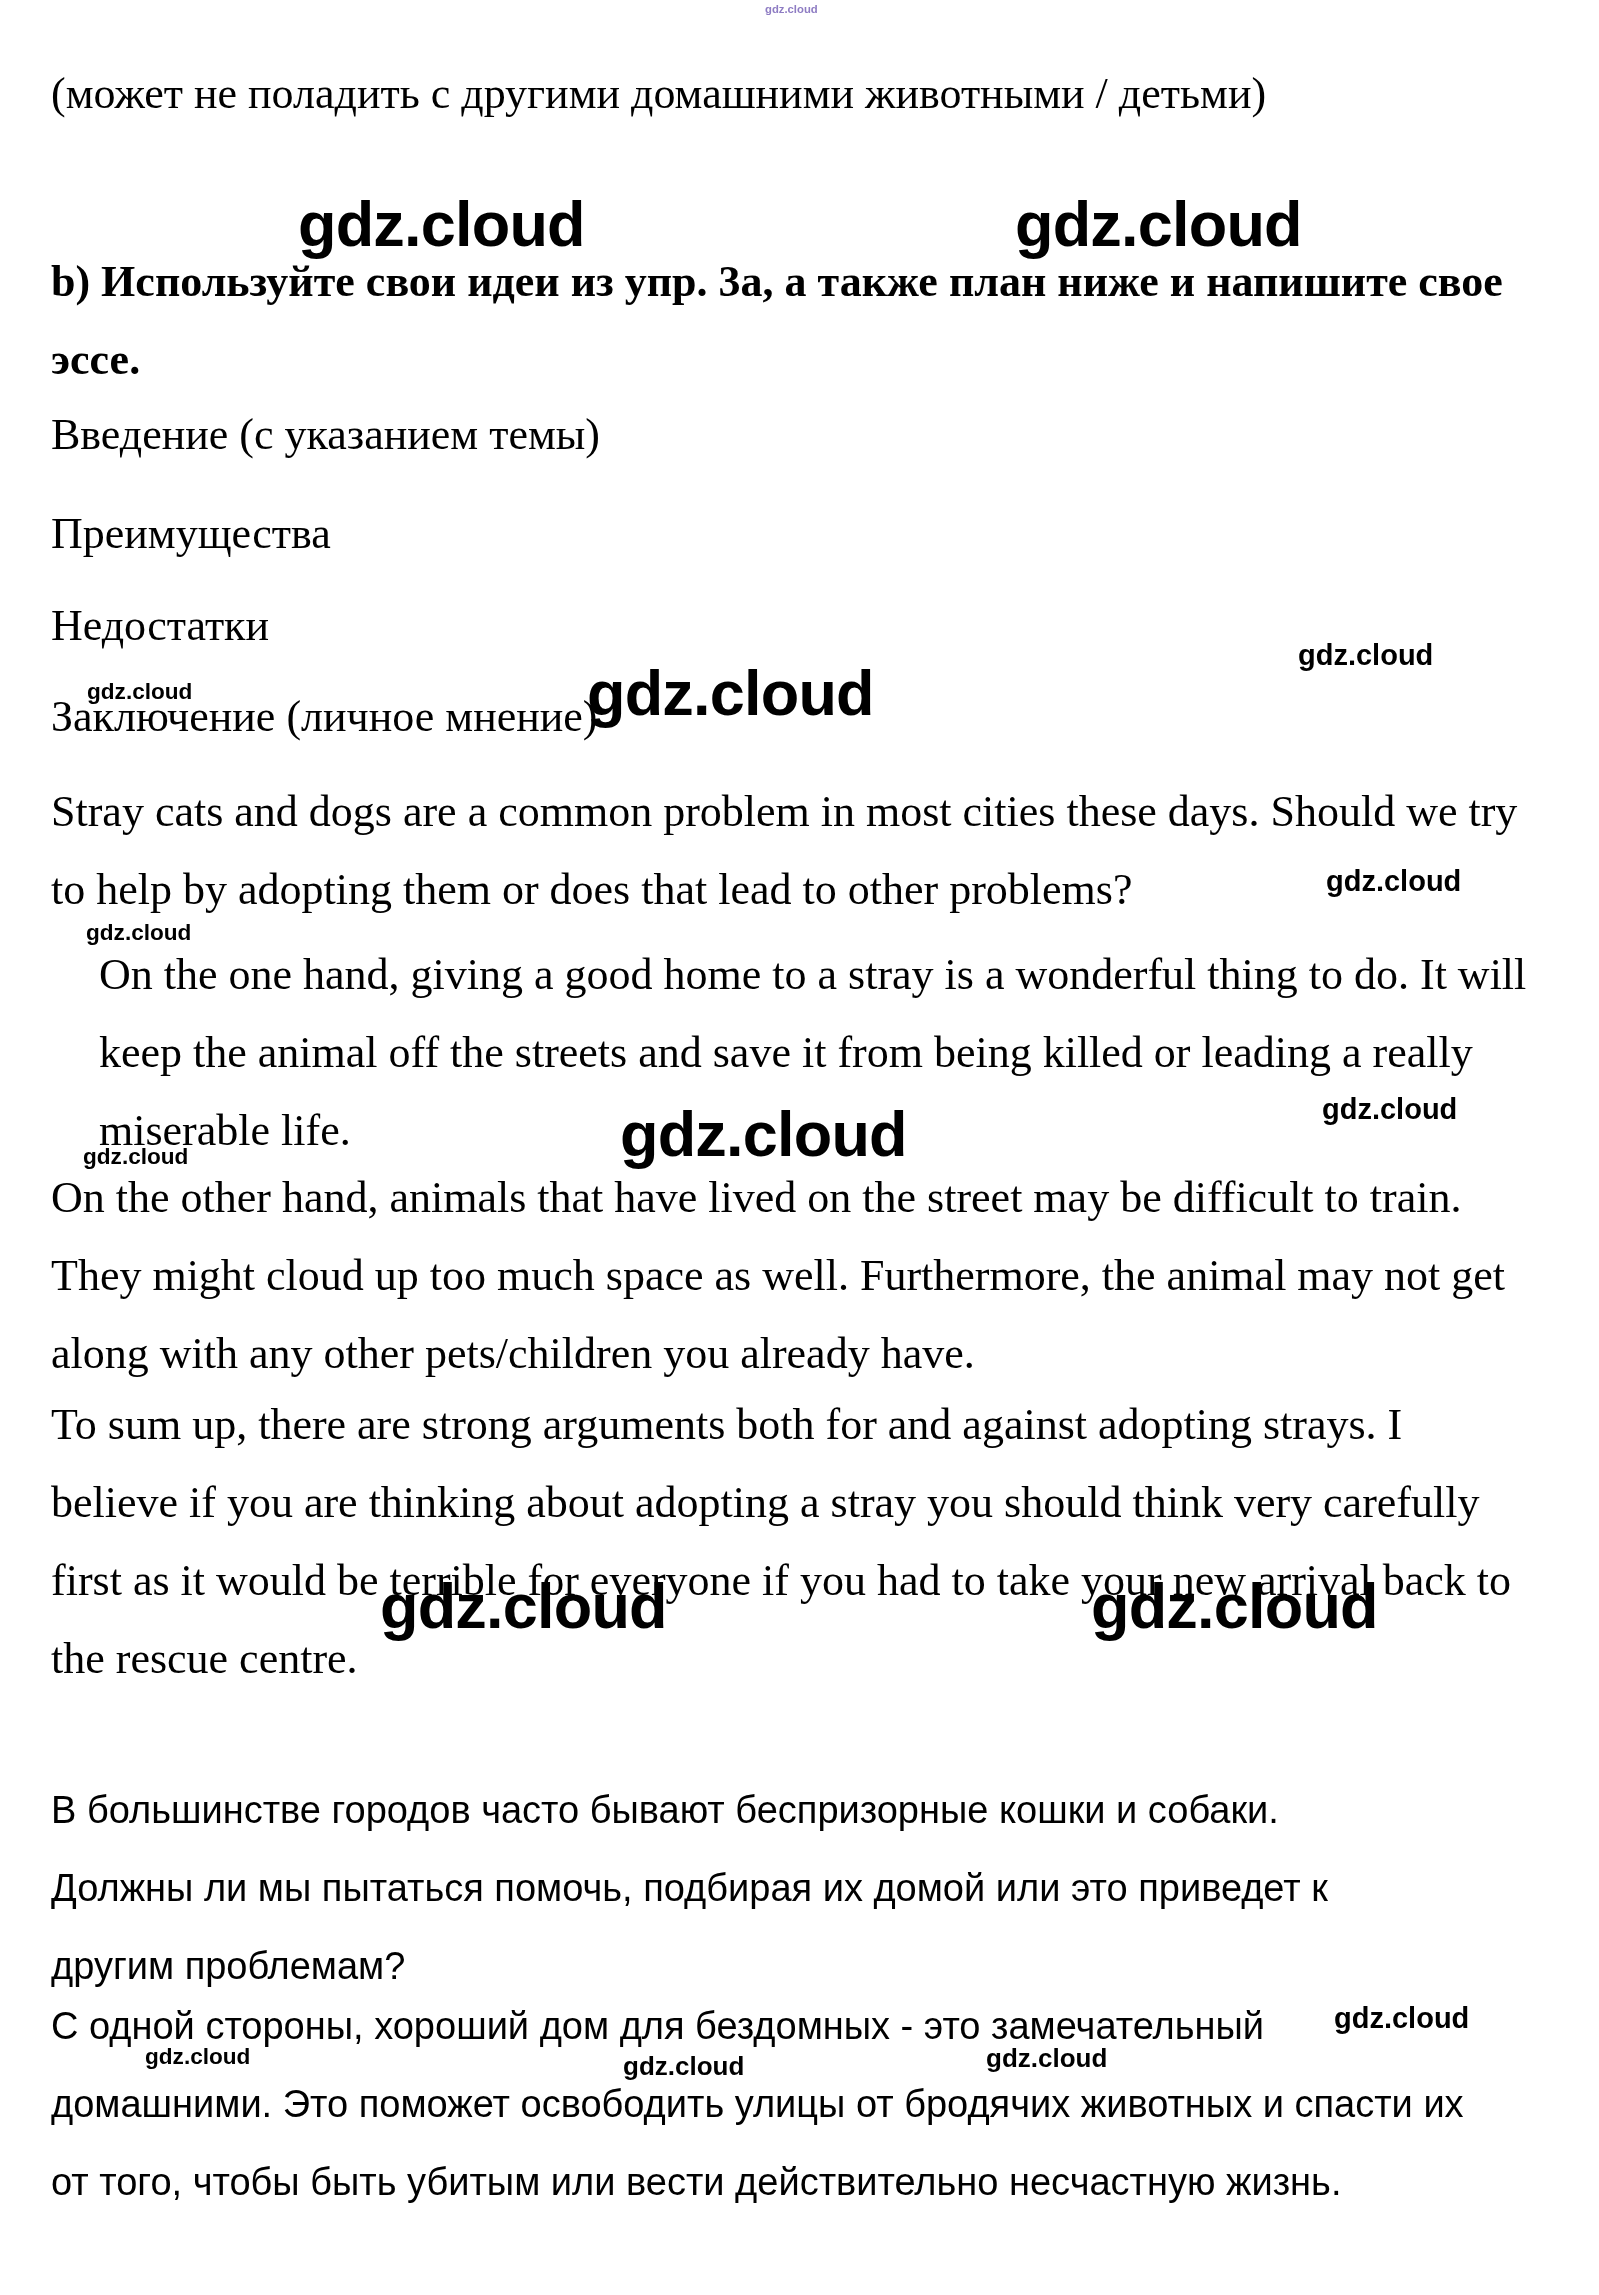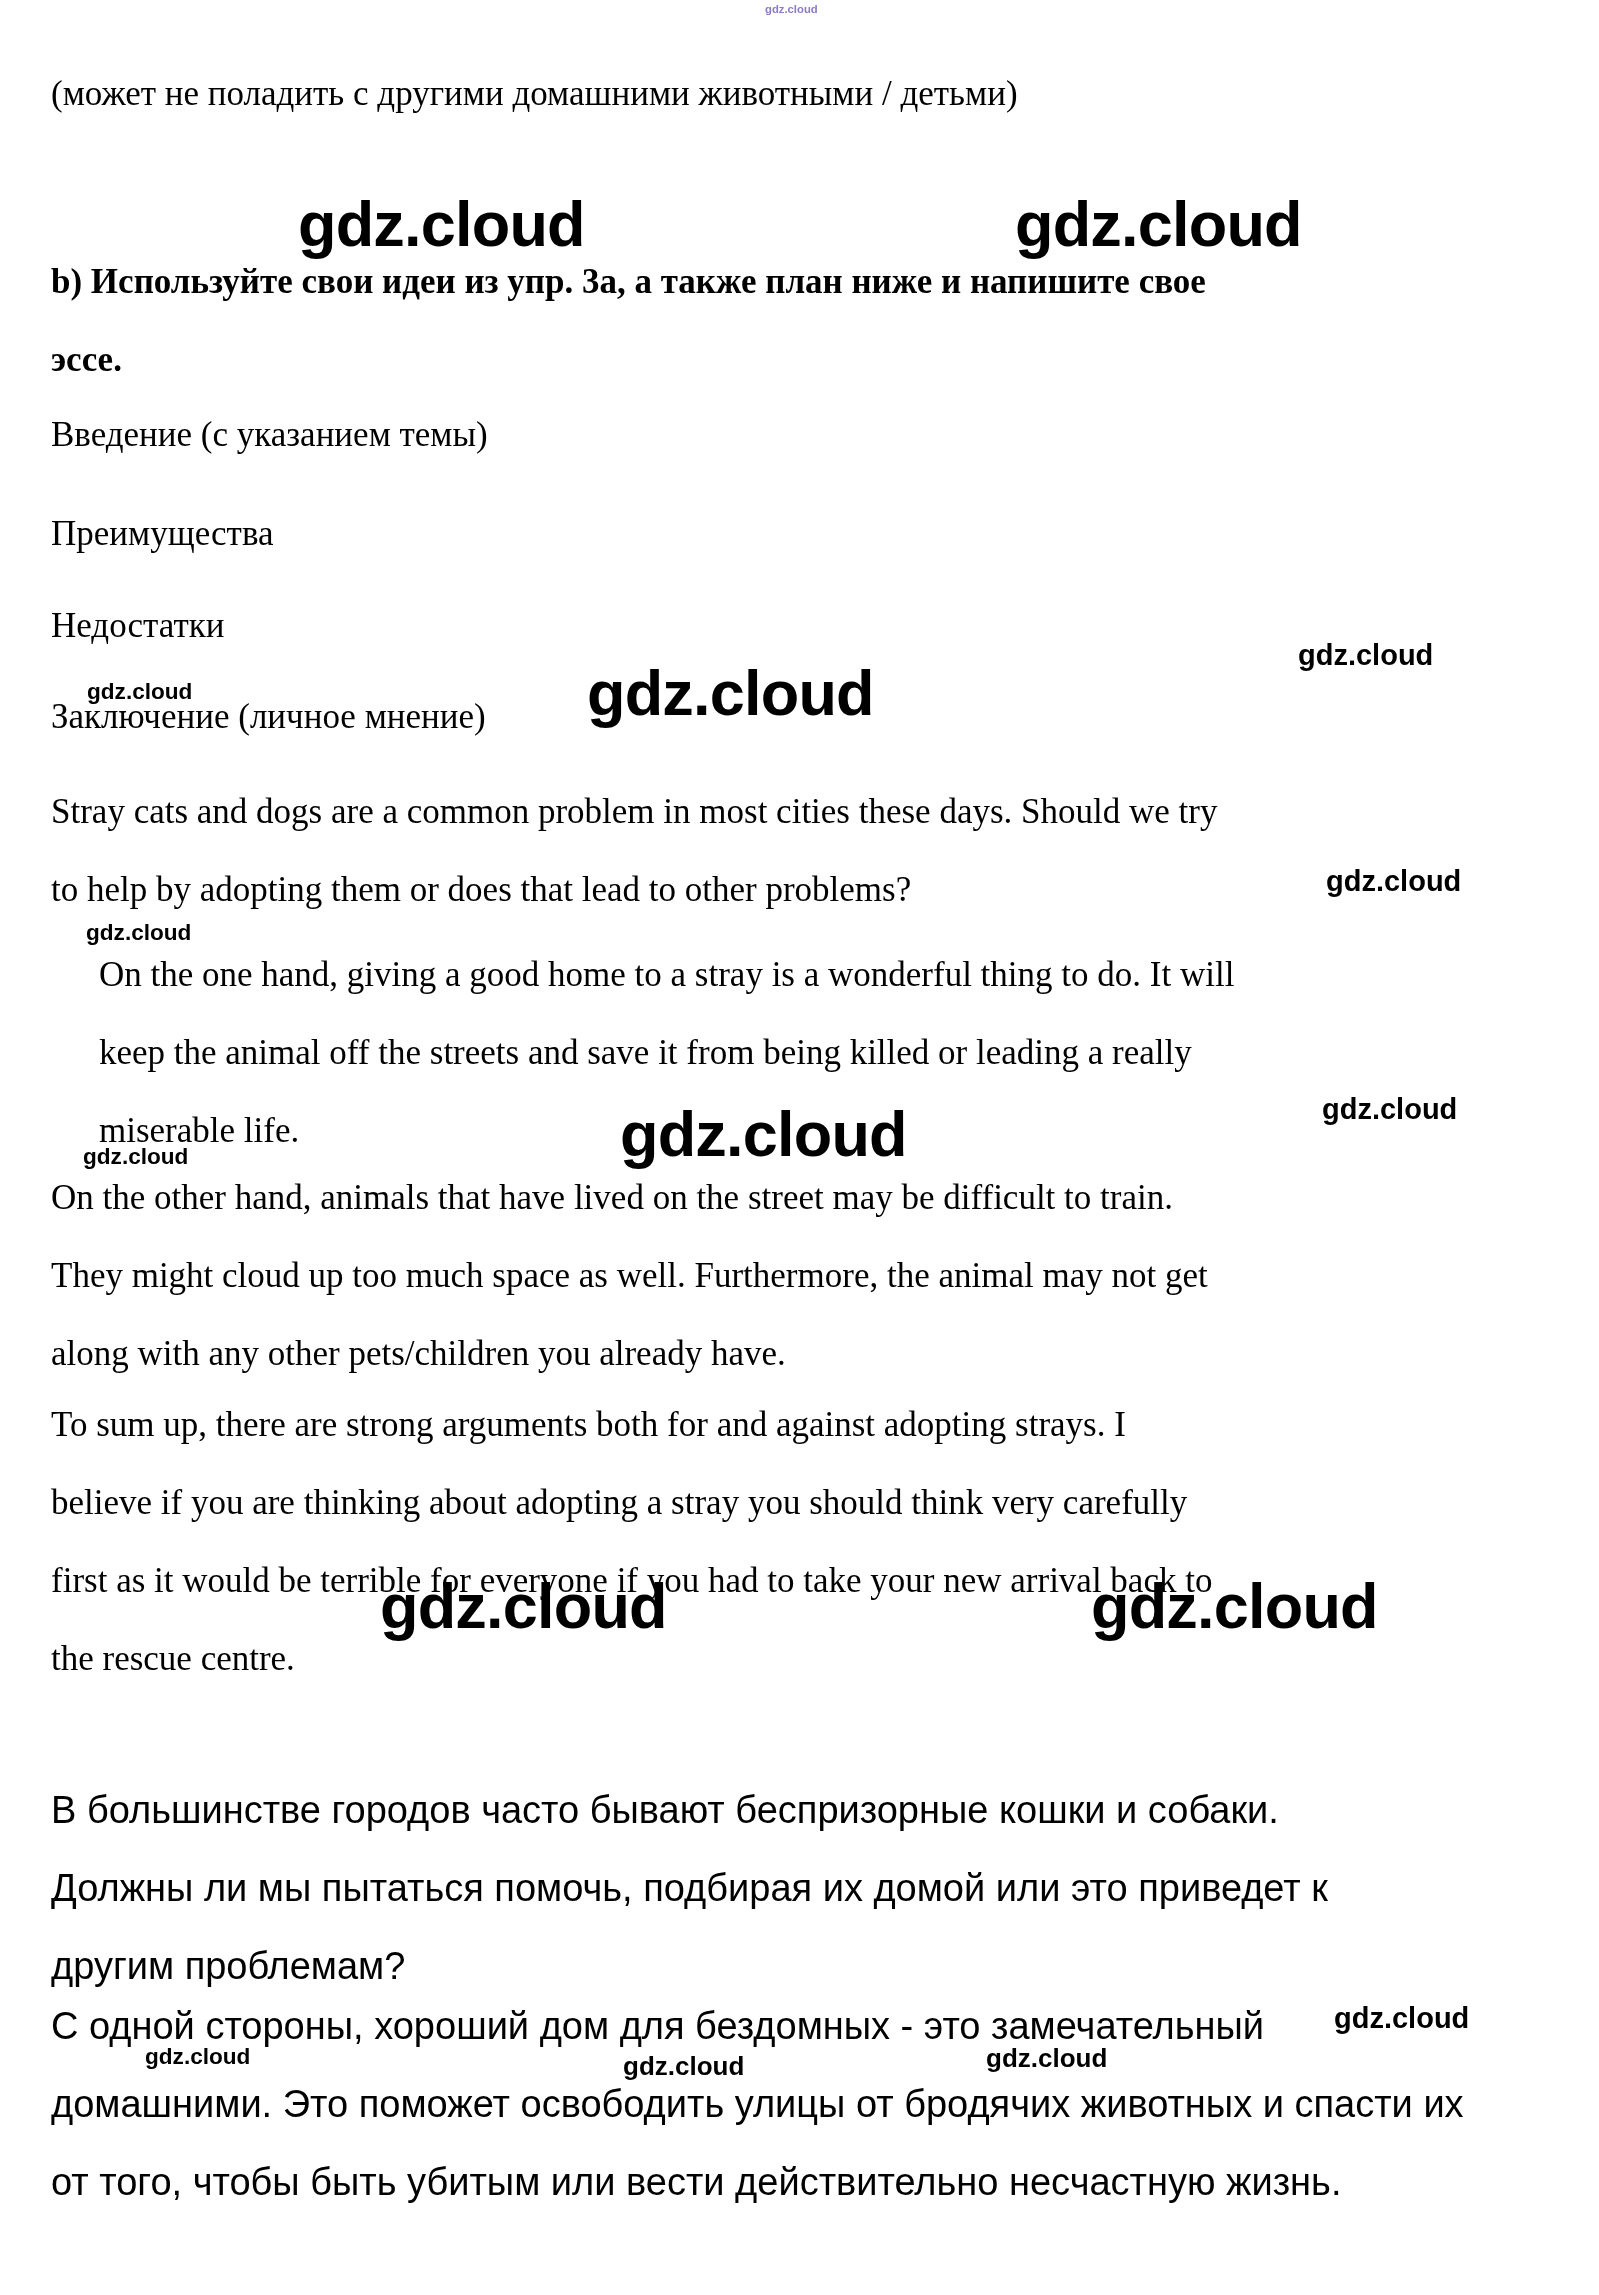--- a/index.html
+++ b/index.html
@@ -14,21 +14,21 @@
     background: #ffffff;
     overflow: hidden;
     color: #000000;
   }
   .txt {
     position: absolute;
     left: 51px;
     width: 1542px;
     margin: 0;
     font-family: "Liberation Serif", serif;
-    font-size: 35px;
+    font-size: 44px;
     line-height: 78px;
     color: #000000;
     white-space: pre-line;
   }
   .bold { font-weight: bold; }
   .txt-sans {
     font-family: "Liberation Sans", sans-serif;
     font-size: 38px;
   }
   .wm {

